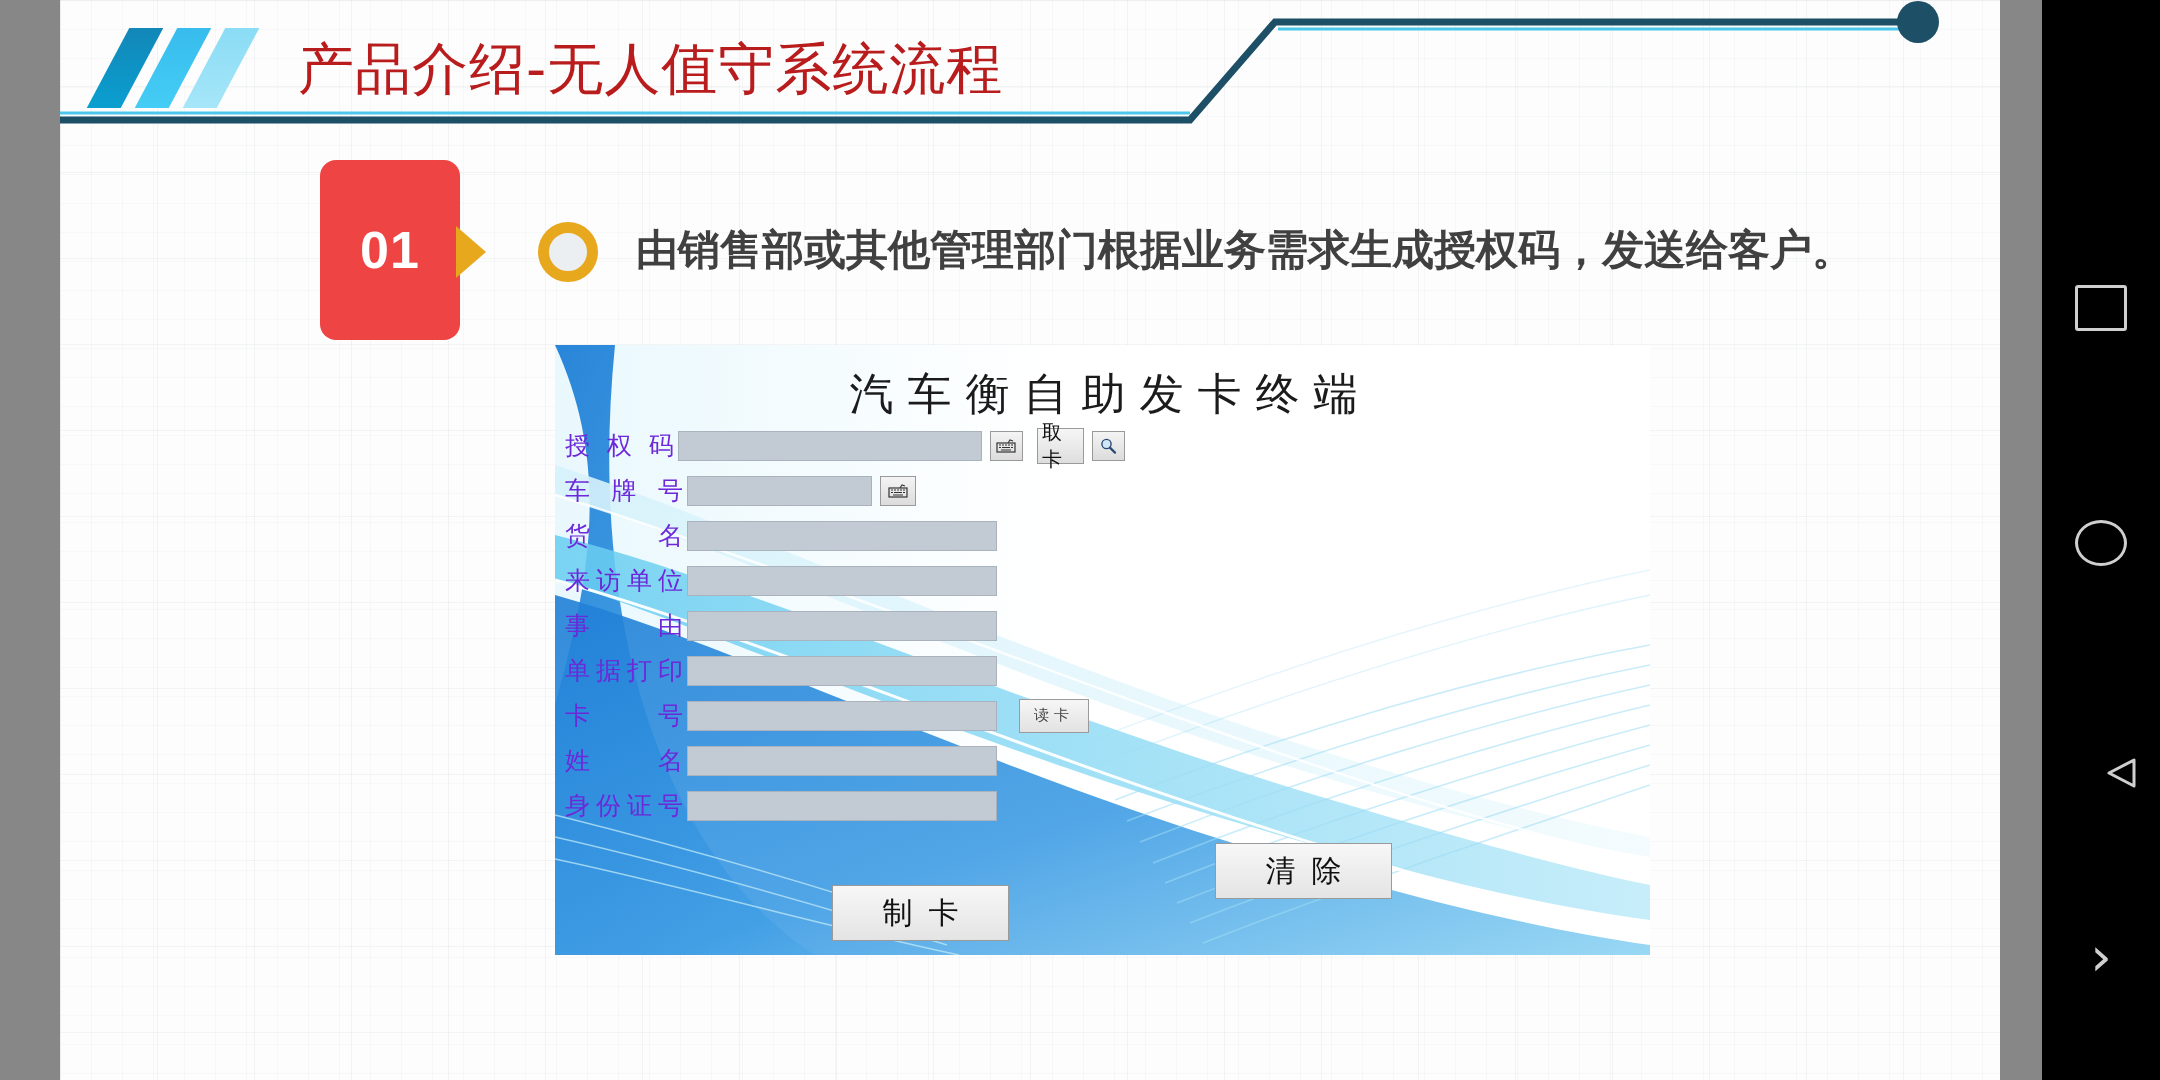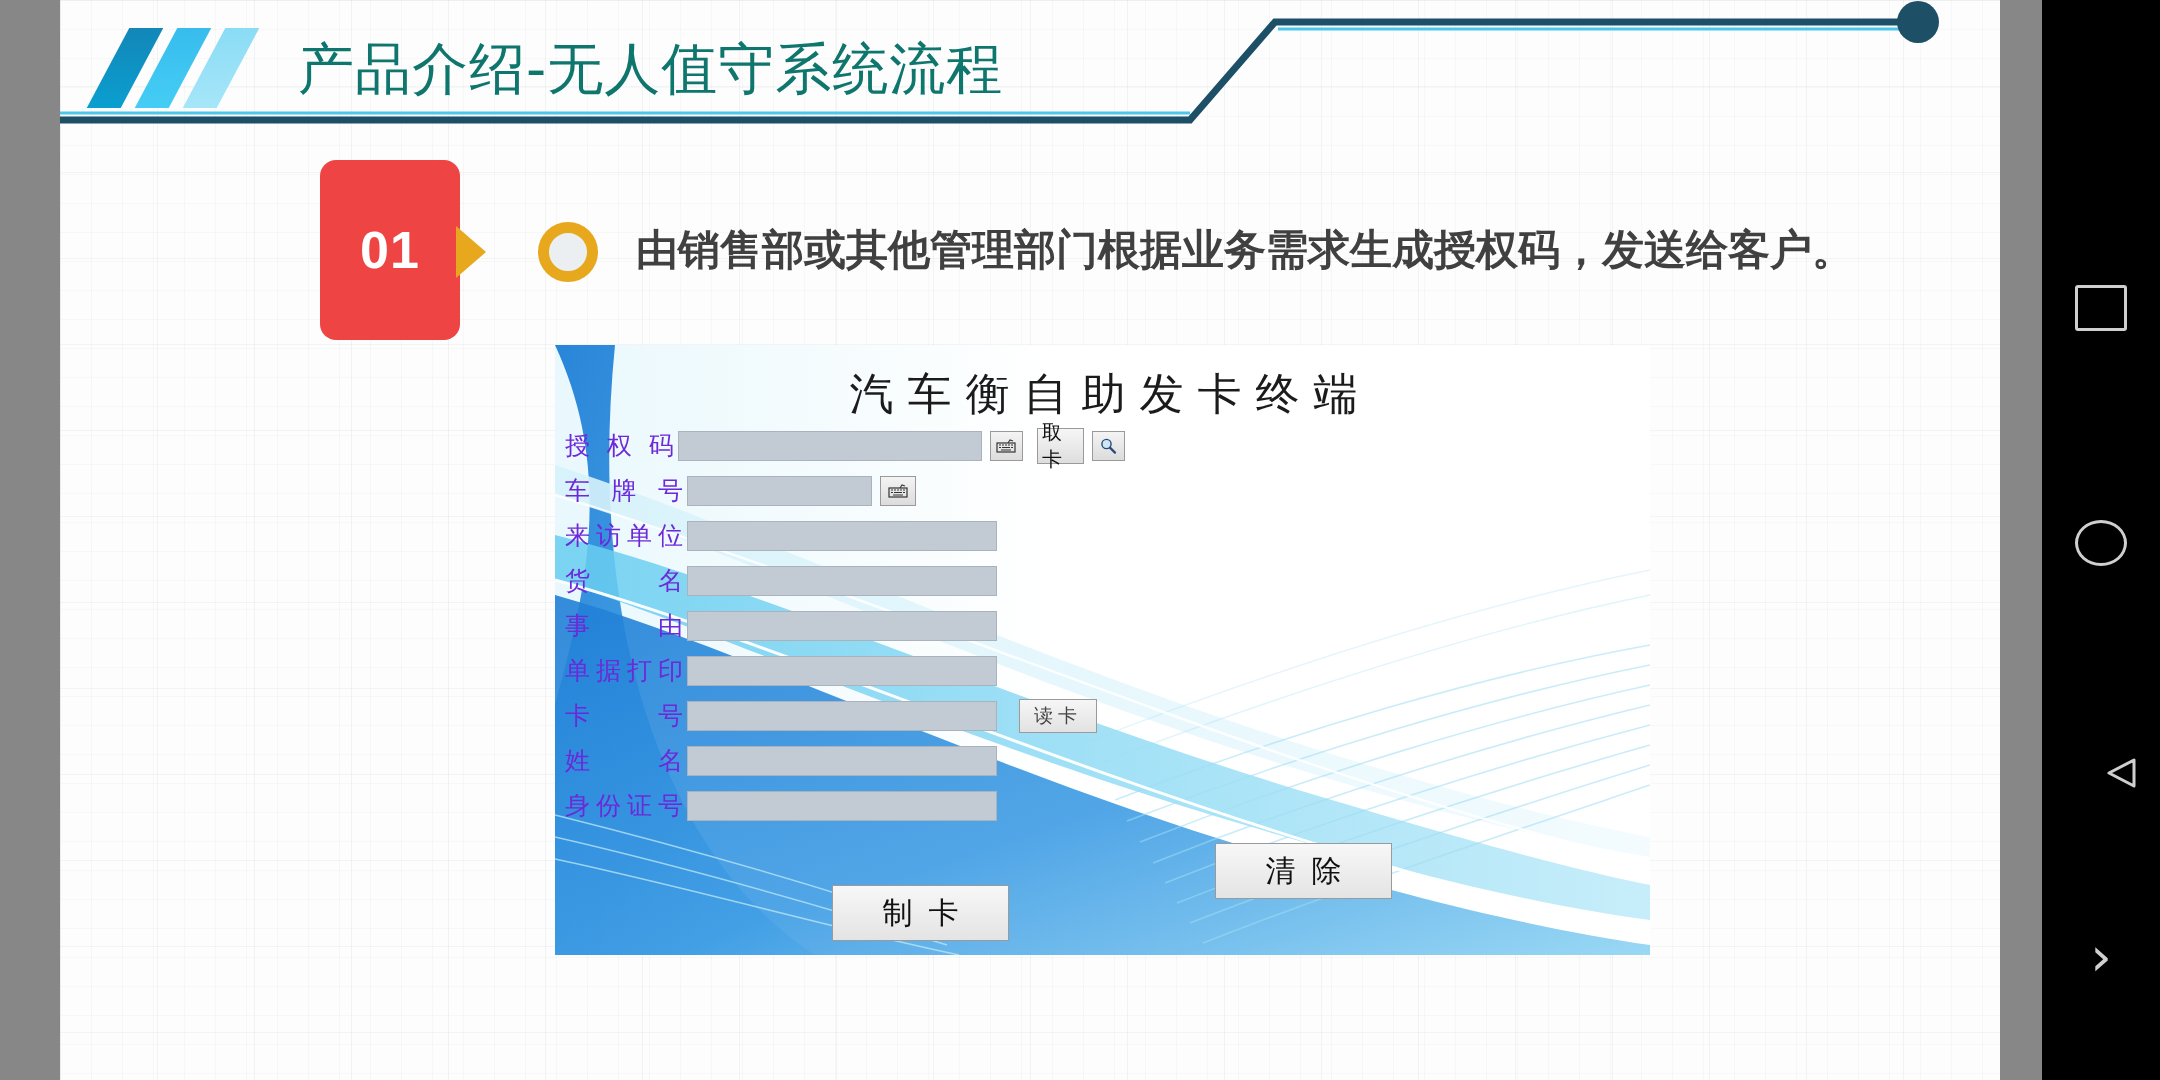--- a/index.html
+++ b/index.html
@@ -35,21 +35,21 @@
 
   
   .logo-mark{position:absolute;left:40px;top:28px;width:170px;height:80px;}
   .stripe{position:absolute;top:0;width:34px;height:80px;transform:skewX(-28deg);}
   .s1{left:8px;background:linear-gradient(180deg,#1287b8,#0a9fd0);}
   .s2{left:56px;background:linear-gradient(180deg,#37bced,#45cdf5);}
   .s3{left:104px;background:linear-gradient(180deg,#8adcf5,#a6e6f9);}
 
   .slide-title{
     position:absolute;left:238px;top:32px;
-    font-size:56px;color:#0f766e;letter-spacing:1px;white-space:nowrap;
+    font-size:56px;color:#b91c1c;letter-spacing:1px;white-space:nowrap;
     font-family:"DejaVu Sans","Liberation Sans",sans-serif;font-weight:400;
   }
   .header-rule{position:absolute;left:0;top:0;width:1940px;height:130px;pointer-events:none;}
 
   
   .step-badge{
     position:absolute;left:260px;top:160px;width:140px;height:180px;
     background:#ef4444;border-radius:16px;
   }
   .step-badge .num{
@@ -103,21 +103,21 @@
   .txt-btn{
     height:34px;padding:0 4px;margin-left:14px;
     background:linear-gradient(180deg,#f6f6f6,#dedede);border:1px solid #9a9a9a;
     display:flex;align-items:center;justify-content:center;
     font-size:20px;color:#111;font-family:"DejaVu Serif","Liberation Serif",serif;
   }
   .read-btn{
     height:32px;padding:0 14px;margin-left:22px;
     background:linear-gradient(180deg,#f6f6f6,#e2e2e2);border:1px solid #9b9b9b;
     display:flex;align-items:center;justify-content:center;
-    font-size:19px;color:#444;letter-spacing:5px;
+    font-size:15px;color:#444;letter-spacing:5px;
     font-family:"DejaVu Serif","Liberation Serif",serif;
   }
   .big-btn{
     position:absolute;height:54px;width:175px;
     background:linear-gradient(180deg,#f7f7f7,#e4e4e4);border:1px solid #9a9a9a;
     display:flex;align-items:center;justify-content:center;
     font-size:30px;color:#111;letter-spacing:16px;text-indent:16px;
     font-family:"DejaVu Serif","Liberation Serif",serif;
   }
   .btn-make{left:277px;top:500px;margin-top:40px;}
@@ -243,26 +243,26 @@
         <div class="mini-btn">
           <svg width="20" height="14" viewBox="0 0 20 14">
             <rect x="1" y="4" width="18" height="9" fill="none" stroke="#333" stroke-width="1.2"></rect>
             <path d="M3 6h2M6 6h2M9 6h2M12 6h2M15 6h2M3 8.5h2M6 8.5h8M15 8.5h2M5 11h10" stroke="#333" stroke-width="1.1"></path>
             <path d="M12 4 L14 1 L17 2" fill="none" stroke="#333" stroke-width="1.1"></path>
           </svg>
         </div>
       </div>
 
       <div class="frow">
+        <div class="flabel">货名</div>
+        <div class="finput w-mid"></div>
+      </div>
+
+      <div class="frow">
         <div class="flabel">来访单位</div>
-        <div class="finput w-mid"></div>
-      </div>
-
-      <div class="frow">
-        <div class="flabel">货名</div>
         <div class="finput w-mid"></div>
       </div>
 
       <div class="frow">
         <div class="flabel">事由</div>
         <div class="finput w-mid"></div>
       </div>
 
       <div class="frow">
         <div class="flabel">单据打印</div>

